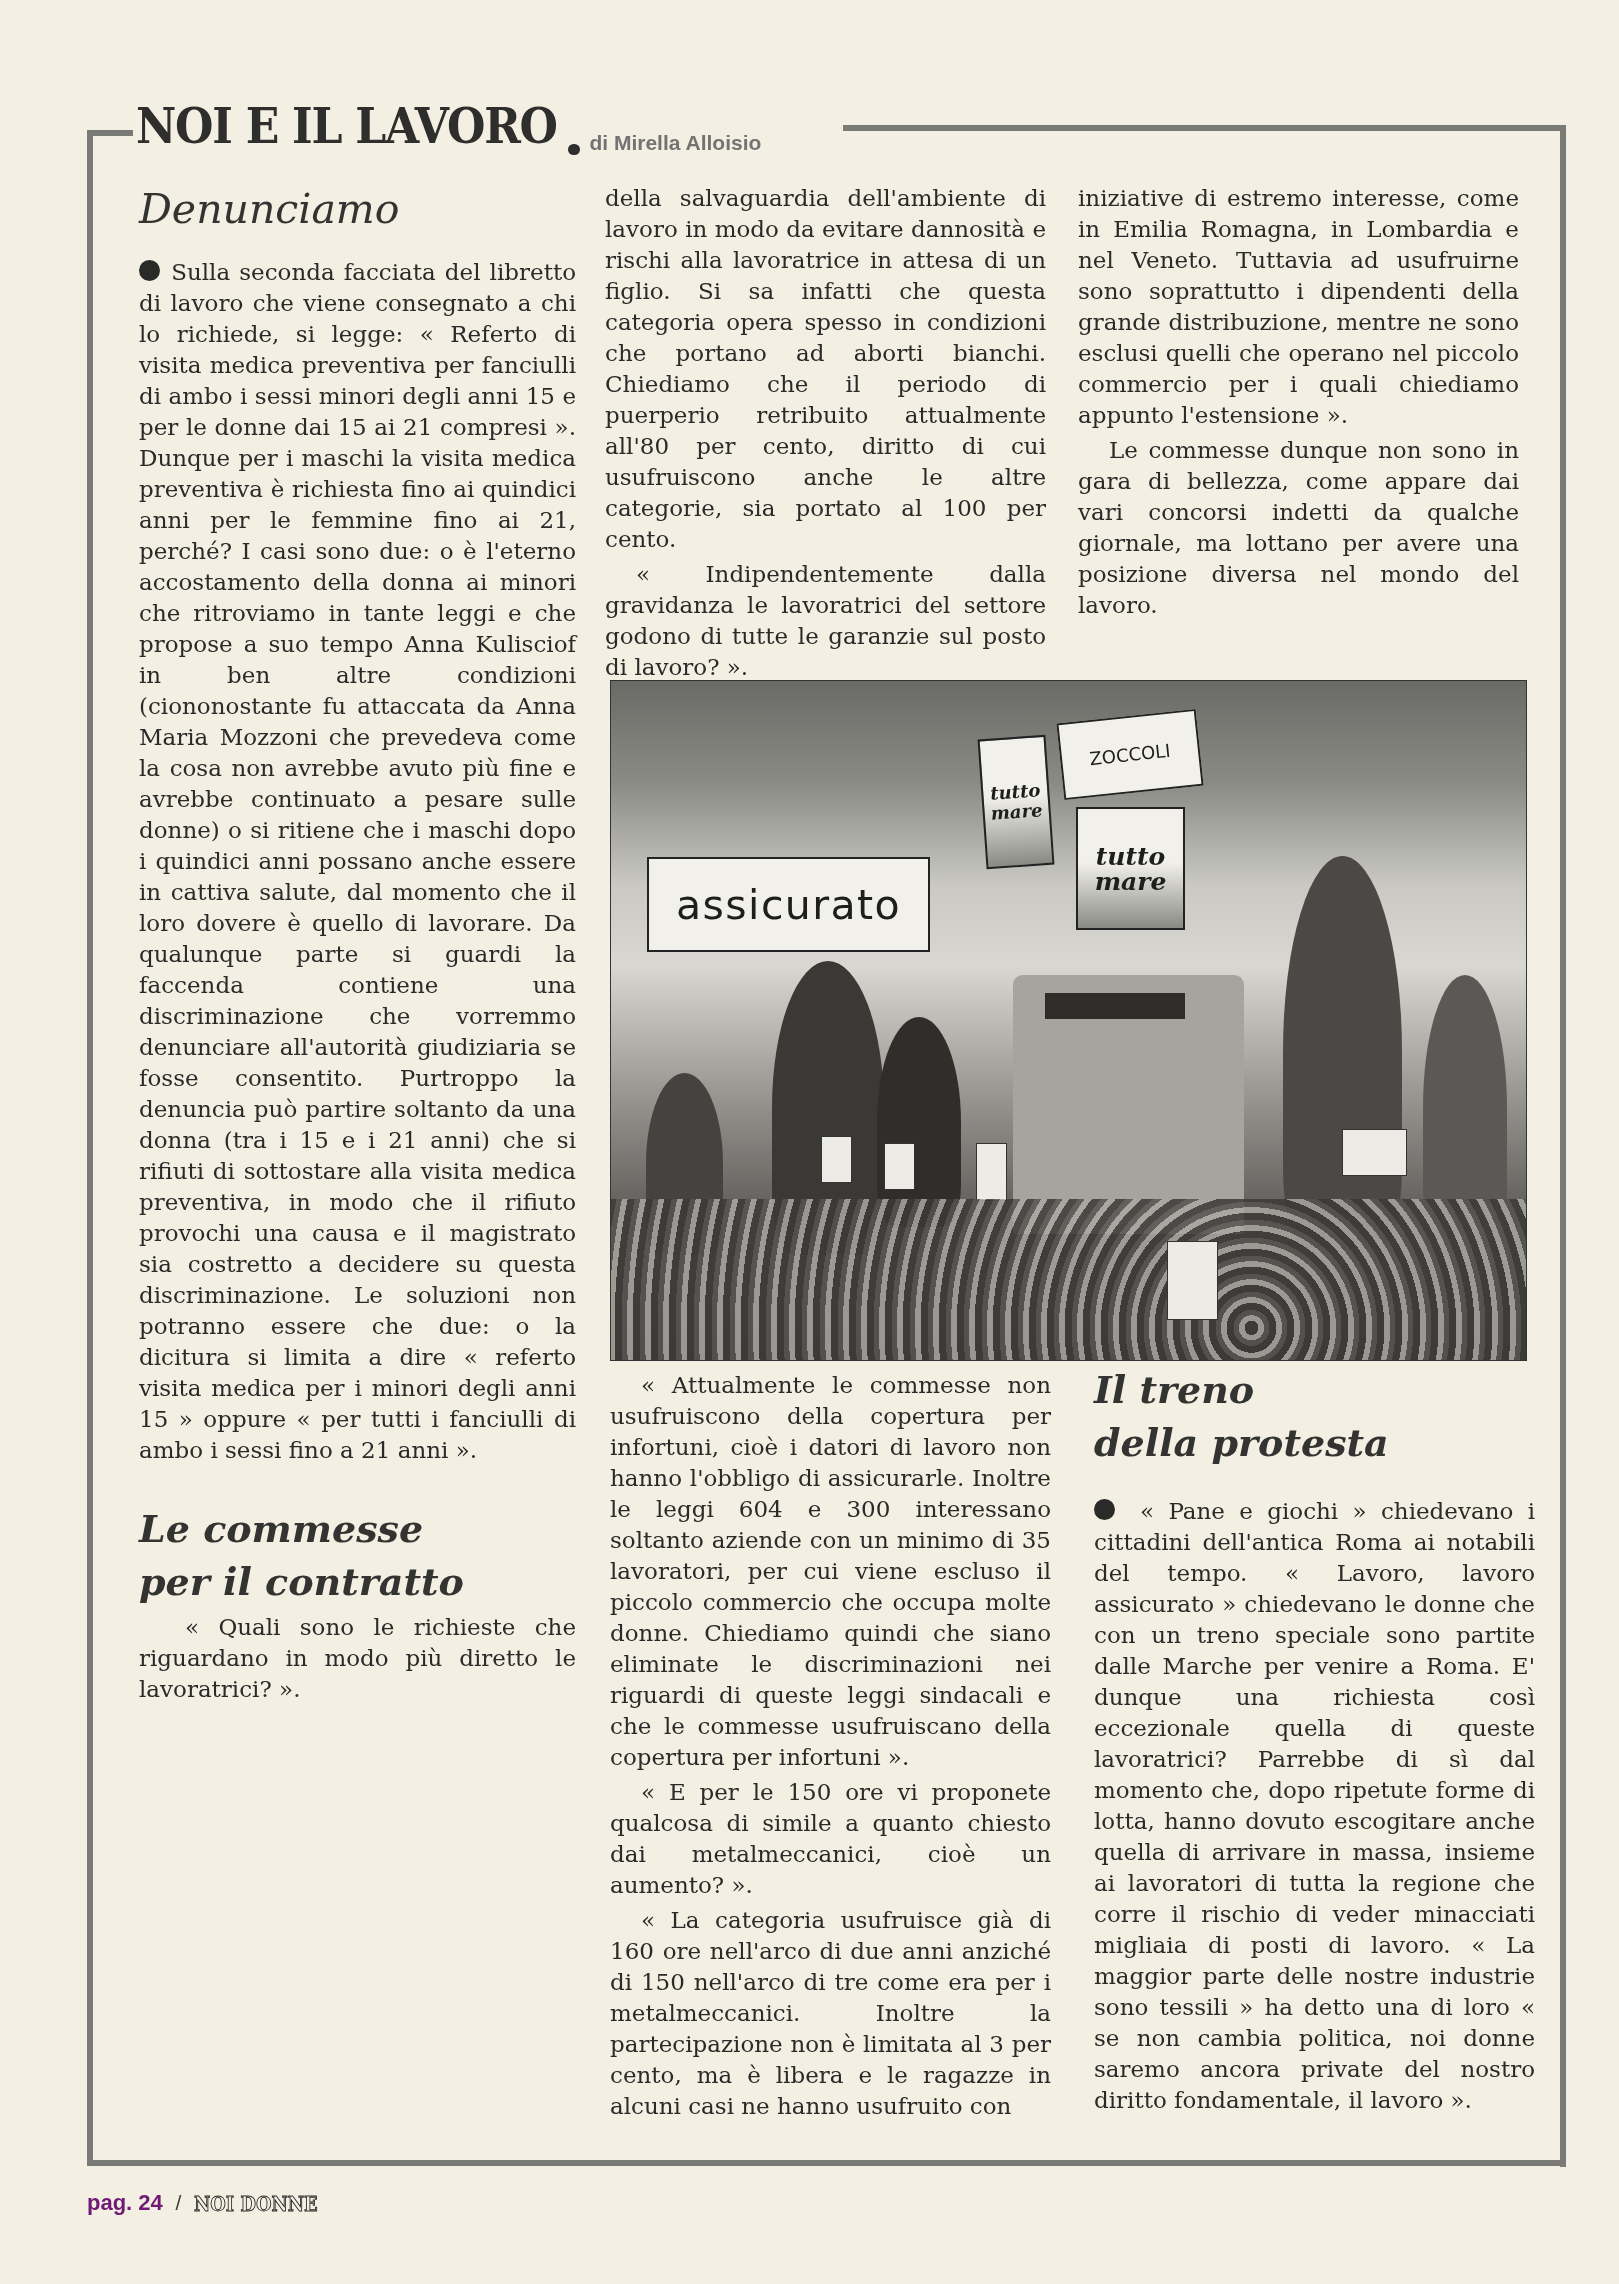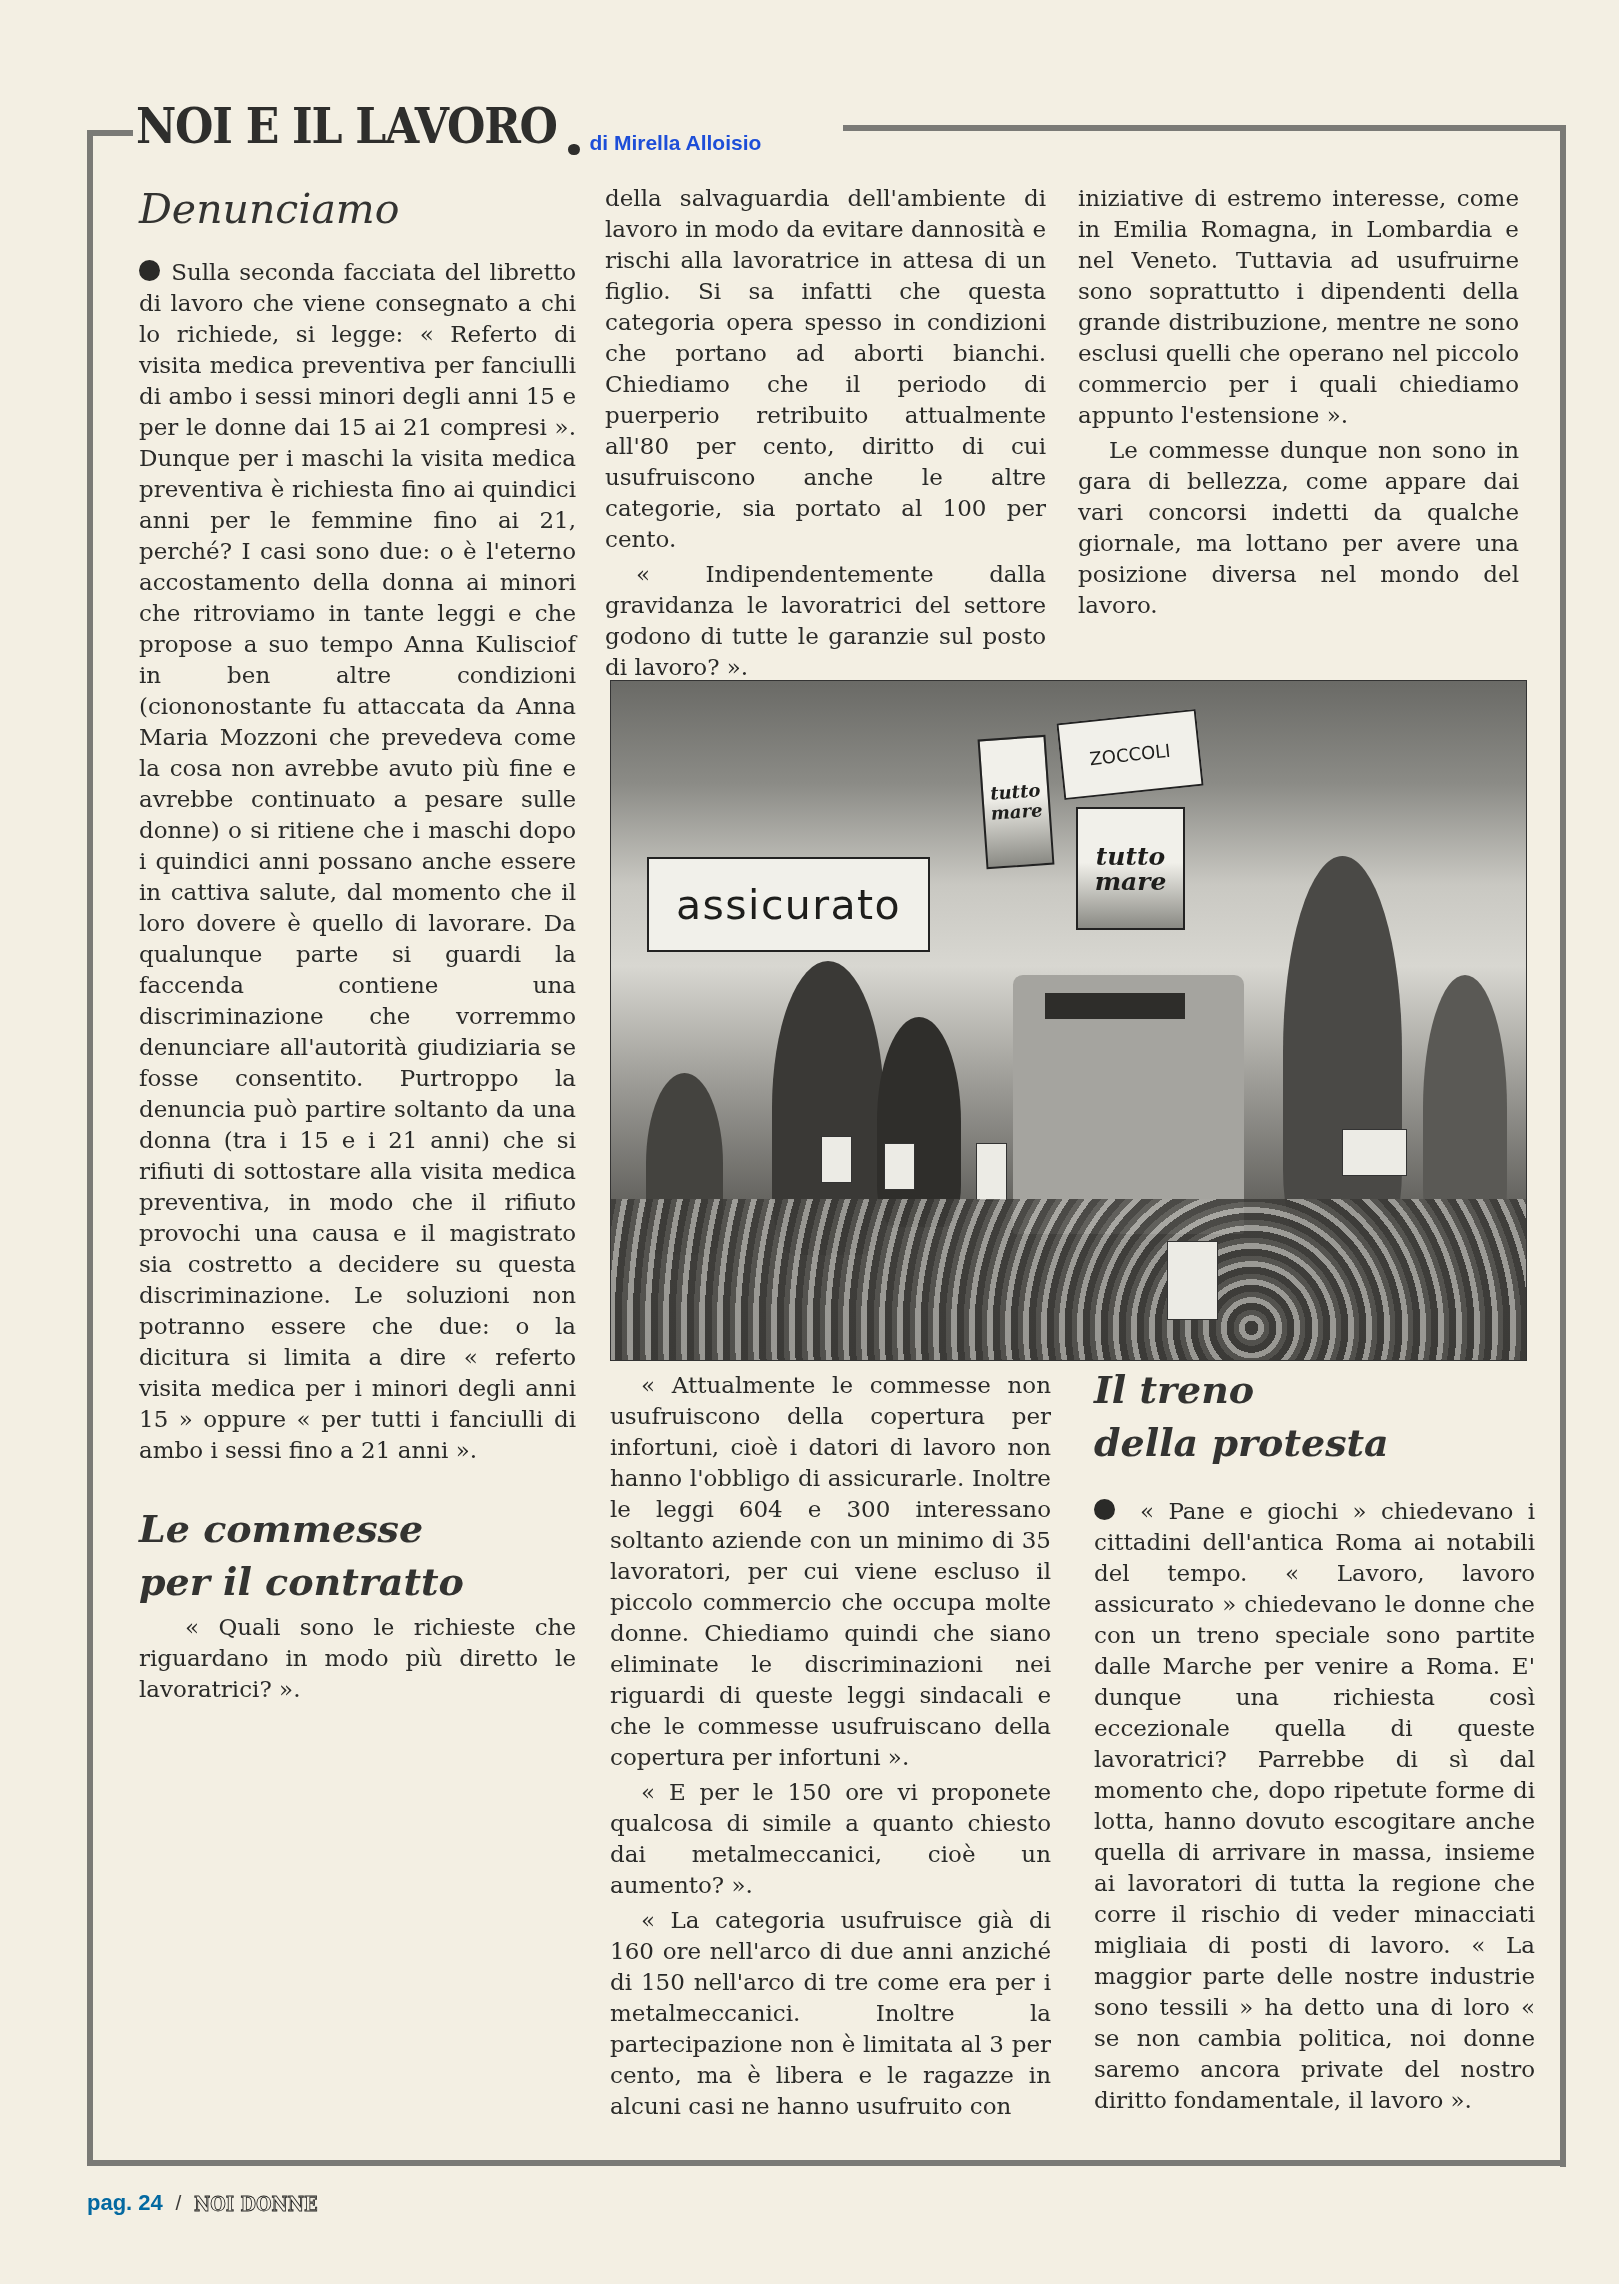--- a/index.html
+++ b/index.html
@@ -14,21 +14,21 @@
   .frame-left { position:absolute; left:87px; top:130px; width:6.3px; height:2036px; background:#7a7a76; }
   .frame-right { position:absolute; left:1560px; top:125px; width:6.3px; height:2042px; background:#7a7a76; }
   .frame-bottom { position:absolute; left:87px; top:2160px; width:1479px; height:6.3px; background:#7a7a76; }
 
   .masthead { position:absolute; left:136px; top:97px; display:flex; align-items:flex-end; white-space:nowrap; }
   .masthead-title {
     font-family:"DejaVu Serif", serif; font-weight:bold; font-size:49px; letter-spacing:-1.4px;
     color:#2e2e2c; transform:scaleX(0.9); transform-origin:left; display:inline-block;
   }
   .masthead-dot { display:inline-block; width:11.2px; height:11.2px; border-radius:50%; background:#2e2e2c; margin:0 9.8px 0 -35px; }
-  .masthead-byline { font-family:"Liberation Sans", sans-serif; font-weight:bold; font-size:21px; color:#1d4ed8; }
+  .masthead-byline { font-family:"Liberation Sans", sans-serif; font-weight:bold; font-size:21px; color:#737373; }
 
   .col { position:absolute; text-align:justify; font-size:23px; line-height:31px; }
   .col p { margin:0; }
   .col p.indent { text-indent:31px; margin-top:4.2px; }
   .bullet { display:inline-block; width:21px; height:21px; border-radius:50%; background:#2a2a28; vertical-align:-1.4px; margin-right:11.2px; }
   .bullet.wide { margin-right:42px; }
 
   .section-title {
     font-family:"DejaVu Serif", serif; font-style:italic; font-weight:bold;
     font-size:38px; line-height:53px; color:#333331; margin:0;
@@ -45,21 +45,21 @@
   .sign-zoccoli { left:449px; top:35px; width:136px; height:73px; font-family:"DejaVu Sans", sans-serif; font-size:18px; transform:rotate(-6deg); }
   .sign-tutto1 { left:371px; top:56px; width:64px; height:126px; flex-direction:column; font-family:"DejaVu Serif", serif; font-style:italic; font-weight:bold; font-size:18px; line-height:19.6px; transform:rotate(-4deg); background:linear-gradient(180deg,#f1f0ea 45%,#8a8a84 100%); }
   .sign-tutto2 { left:465px; top:126px; width:105px; height:119px; flex-direction:column; font-family:"DejaVu Serif", serif; font-style:italic; font-weight:bold; font-size:25px; line-height:25px; background:linear-gradient(180deg,#f1f0ea 45%,#8a8a84 100%); }
   .register { position:absolute; left:402px; top:294px; width:231px; height:259px; background:#a5a49f; border-radius:9.8px 9.8px 2.8px 2.8px; }
   .register-slot { position:absolute; left:31.5px; top:17.5px; width:140px; height:26.6px; background:#2e2d2a; }
   .person { position:absolute; border-radius:50% 50% 20% 20%; background:#3a3936; }
   .fabric { position:absolute; left:0; bottom:0; width:100%; height:161px; background:repeating-radial-gradient(circle at 70% 80%,#3b3a37 0 7px,#a8a7a2 7px 12.6px,#555450 12.6px 18px); opacity:0.85; }
   .price-tag { position:absolute; width:29px; height:45px; background:#ecebe5; border:1.4px solid #333; }
 
   .footer { position:absolute; left:87px; top:2190px; display:flex; align-items:center; white-space:nowrap; }
-  .footer-page { font-family:"Liberation Sans", sans-serif; font-weight:bold; font-size:22px; color:#0369a1; }
+  .footer-page { font-family:"Liberation Sans", sans-serif; font-weight:bold; font-size:22px; color:#701a75; }
   .footer-sep { font-family:"Liberation Sans", sans-serif; font-size:21px; color:#3c3c3a; margin:0 12.6px; }
   .footer-brand {
     font-family:"DejaVu Serif", serif; font-weight:bold; font-size:21px; letter-spacing:0px;
     color:#f3efe3; -webkit-text-stroke:1px #2a2a28; transform:scaleX(0.85); transform-origin:left; display:inline-block;
   }
 </style>
 </head>
 <body>
 
 <div class="frame-top-left"></div>

